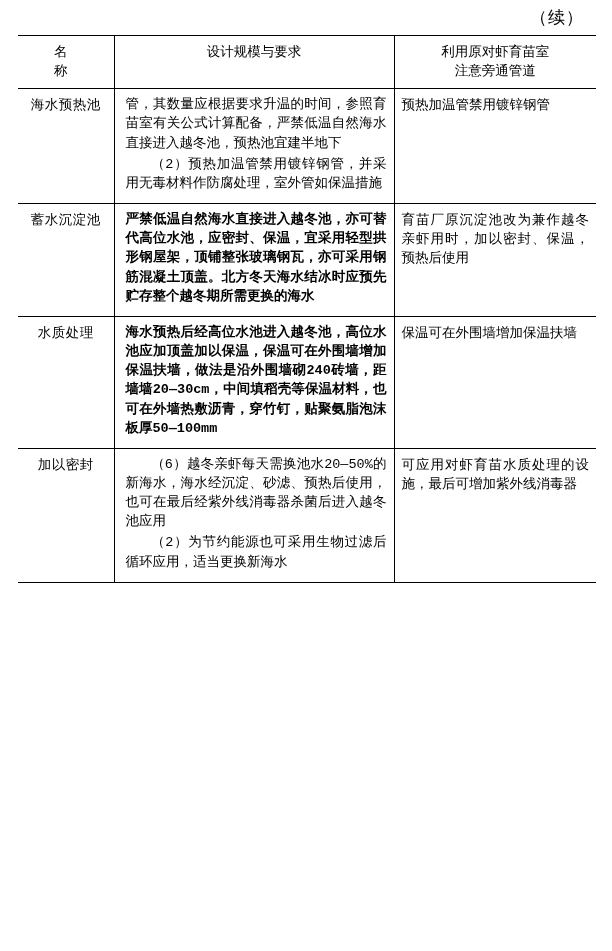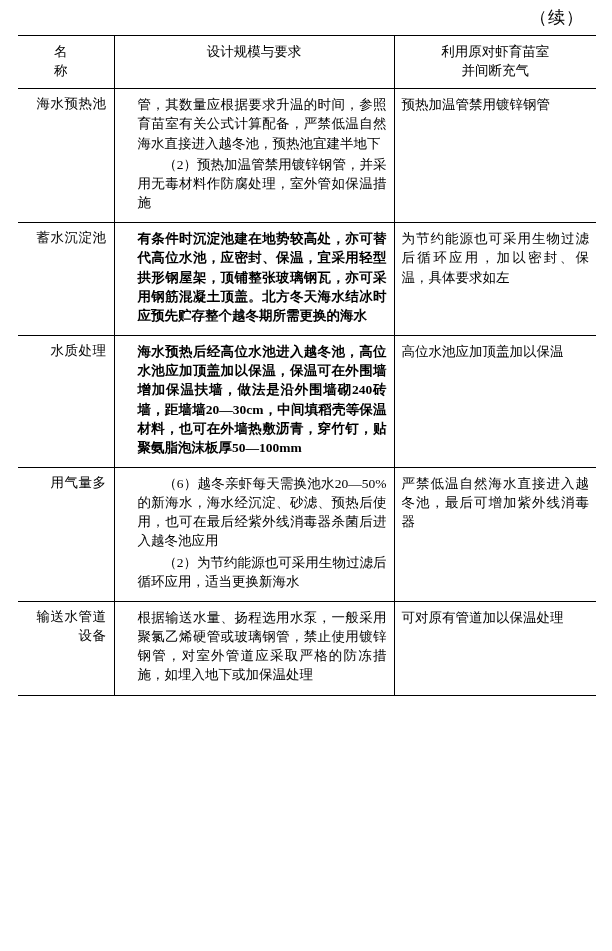--- a/index.html
+++ b/index.html
@@ -62,37 +62,37 @@
   .col-spec { width: 280px; }
   .col-retro { width: 202px; }
 
   .hdr-name {
     letter-spacing: 10px;
     text-indent: 10px;
   }
   .hdr-two-line { line-height: 1.55; }
 
   td.name-cell {
-    text-align: right;
+    text-align: center;
     vertical-align: middle;
     font-size: 14px;
     letter-spacing: 0.5px;
-    font-family: Liberation Mono, monospace;
   }
   td.spec-cell {
     text-align: justify;
     text-align-last: left;
   }
   td.retro-cell {
     text-align: justify;
     text-align-last: left;
   }
   .para {
-    margin: 0 0 2px 16px;
+    margin: 0 0 2px 4px;
     text-align: justify;
+    font-family: Liberation Mono, monospace;
   }
   .para.indent { text-indent: 1.9em; }
   .bold-blk { font-weight: bold; }
   .tight { line-height: 1.38; }
 </style>
 </head>
 <body>
 
 <div class="page">
 
@@ -107,64 +107,57 @@
     <thead>
       <tr>
         <th class="col-name">
           <span class="hdr-name">名　　称</span>
         </th>
         <th class="col-spec">
           <span>设计规模与要求</span>
         </th>
         <th class="col-retro hdr-two-line">
           <div>利用原对虾育苗室</div>
-          <div>并间断充气</div>
+          <div>注意旁通管道</div>
         </th>
       </tr>
     </thead>
     <tbody>
 
       <tr>
         <td class="name-cell">海水预热池</td>
         <td class="spec-cell">
           <p class="para">管，其数量应根据要求升温的时间，参照育苗室有关公式计算配备，严禁低温自然海水直接进入越冬池，预热池宜建半地下</p>
           <p class="para indent">（2）预热加温管禁用镀锌钢管，并采用无毒材料作防腐处理，室外管如保温措施</p>
         </td>
         <td class="retro-cell">预热加温管禁用镀锌钢管</td>
       </tr>
 
       <tr>
         <td class="name-cell">蓄水沉淀池</td>
         <td class="spec-cell bold-blk">
-          <p class="para">有条件时沉淀池建在地势较高处，亦可替代高位水池，应密封、保温，宜采用轻型拱形钢屋架，顶铺整张玻璃钢瓦，亦可采用钢筋混凝土顶盖。北方冬天海水结冰时应预先贮存整个越冬期所需更换的海水</p>
+          <p class="para">严禁低温自然海水直接进入越冬池，亦可替代高位水池，应密封、保温，宜采用轻型拱形钢屋架，顶铺整张玻璃钢瓦，亦可采用钢筋混凝土顶盖。北方冬天海水结冰时应预先贮存整个越冬期所需更换的海水</p>
         </td>
-        <td class="retro-cell">为节约能源也可采用生物过滤后循环应用，加以密封、保温，具体要求如左</td>
+        <td class="retro-cell">育苗厂原沉淀池改为兼作越冬亲虾用时，加以密封、保温，预热后使用</td>
       </tr>
 
       <tr>
         <td class="name-cell">水质处理</td>
         <td class="spec-cell bold-blk">
           <p class="para">海水预热后经高位水池进入越冬池，高位水池应加顶盖加以保温，保温可在外围墙增加保温扶墙，做法是沿外围墙砌240砖墙，距墙墙20—30cm，中间填稻壳等保温材料，也可在外墙热敷沥青，穿竹钉，贴聚氨脂泡沫板厚50—100mm</p>
         </td>
-        <td class="retro-cell">高位水池应加顶盖加以保温</td>
+        <td class="retro-cell">保温可在外围墙增加保温扶墙</td>
       </tr>
 
       <tr>
-        <td class="name-cell">用气量多</td>
+        <td class="name-cell">加以密封</td>
         <td class="spec-cell">
           <p class="para indent">（6）越冬亲虾每天需换池水20—50%的新海水，海水经沉淀、砂滤、预热后使用，也可在最后经紫外线消毒器杀菌后进入越冬池应用</p>
           <p class="para indent">（2）为节约能源也可采用生物过滤后循环应用，适当更换新海水</p>
         </td>
-        <td class="retro-cell">严禁低温自然海水直接进入越冬池，最后可增加紫外线消毒器</td>
+        <td class="retro-cell">可应用对虾育苗水质处理的设施，最后可增加紫外线消毒器</td>
       </tr>
 
-      <tr>
-        <td class="name-cell">输送水管道设备</td>
-        <td class="spec-cell">
-          <p class="para">根据输送水量、扬程选用水泵，一般采用聚氯乙烯硬管或玻璃钢管，禁止使用镀锌钢管，对室外管道应采取严格的防冻措施，如埋入地下或加保温处理</p>
-        </td>
-        <td class="retro-cell">可对原有管道加以保温处理</td>
-      </tr>
 
 
     </tbody>
   </table>
 </div>
 
 </body></html>

